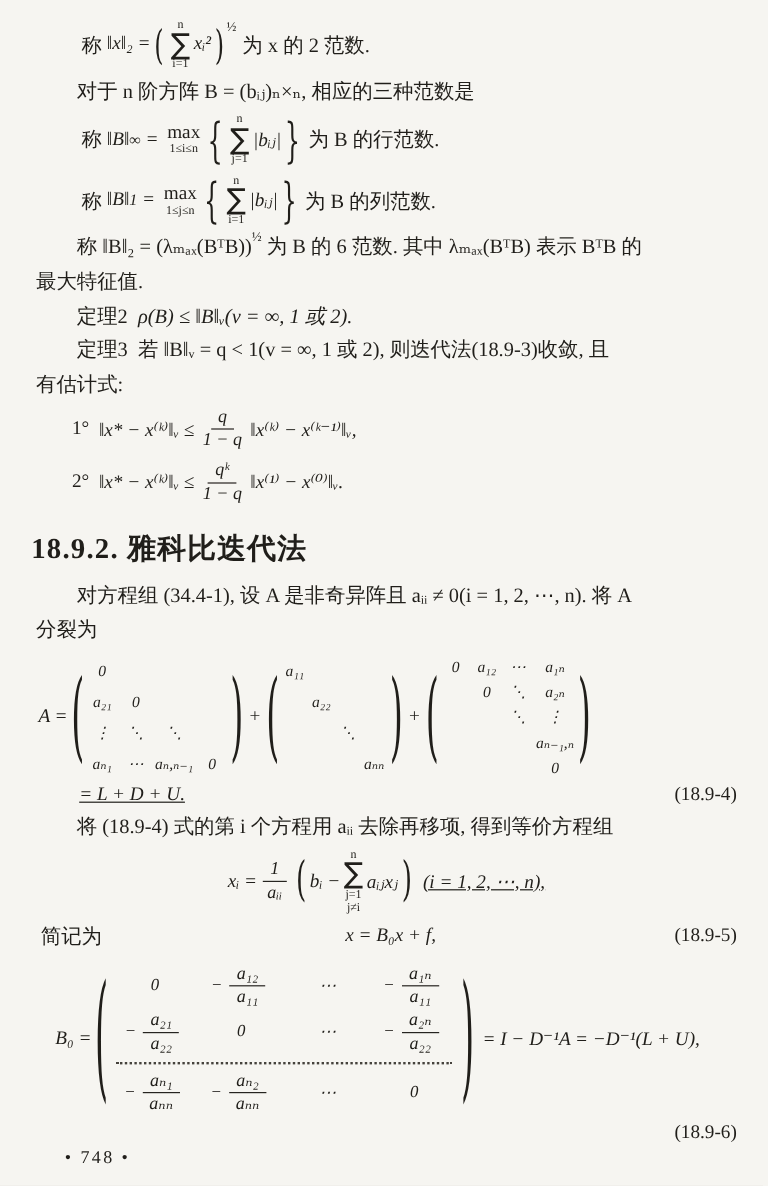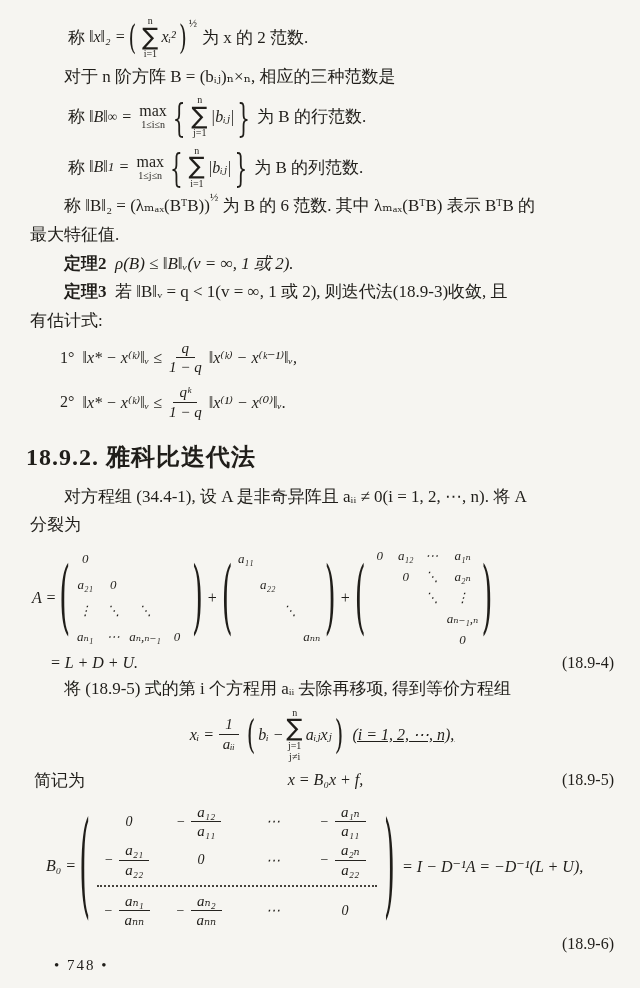--- a/index.html
+++ b/index.html
@@ -53,21 +53,21 @@
   .eqrow{display:flex;align-items:center;margin:6px 0 0 2px;}
   .eqrow .op{font-size:16px;margin:0 2px;}
   
   .b0body{display:flex;flex-direction:column;justify-content:center;padding:2px 0;}
   .b0row{display:flex;align-items:center;}
   .b0cell{width:72px;display:flex;justify-content:center;align-items:center;font-size:14px;font-style:italic;}
   .dotsep{border-top:2px dotted #45423c;margin:5px 4px;}
   .fcell{display:inline-flex;align-items:center;}
   .fcell .sgn{font-size:14px;margin-right:1px;}
   .labelright{margin-left:auto;font-size:16px;}
-  .bold{font-weight:bold;}
+  .bold{font-weight:normal;}
   .secthead{font-size:24px;font-weight:bold;margin:16px 0 10px -4px;letter-spacing:1px;}
   .footer{margin-top:auto;font-size:15px;padding-left:24px;letter-spacing:2px;}
 </style>
 </head>
 <body>
 
 <div class="page">
 
   <div class="fline ind">
     <span class="zh">称</span>
@@ -209,25 +209,25 @@
         <span style="grid-area:3/3">⋱</span>
         <span style="grid-area:3/4">⋮</span>
         <span style="grid-area:4/4">aₙ₋₁,ₙ</span>
         <span style="grid-area:5/4">0</span>
       </span>
       <span class="bp s30">)</span>
     </span>
   </div>
 
   <div class="fline">
-    <span class="mi mt" style="margin-left:20px;">= L + D + U.</span>
+    <span class="mi mt" style="margin-left:36px;text-decoration:underline;">= L + D + U.</span>
     <span class="labelright">(18.9-4)</span>
   </div>
 
-  <div class="line ind">将 (18.9-5) 式的第 i 个方程用 aᵢᵢ 去除再移项, 得到等价方程组</div>
+  <div class="line ind">将 (18.9-4) 式的第 i 个方程用 aᵢᵢ 去除再移项, 得到等价方程组</div>
 
   <div class="fline" style="justify-content:center;">
     <span class="mi mt">xᵢ =</span>
     <span class="frac">
         <span class="num mi">1</span>
         <span class="den mi">aᵢᵢ</span>
       </span>
     <span class="bp s19">(</span>
     <span class="mi mt">bᵢ −</span>
     <span class="sum">

